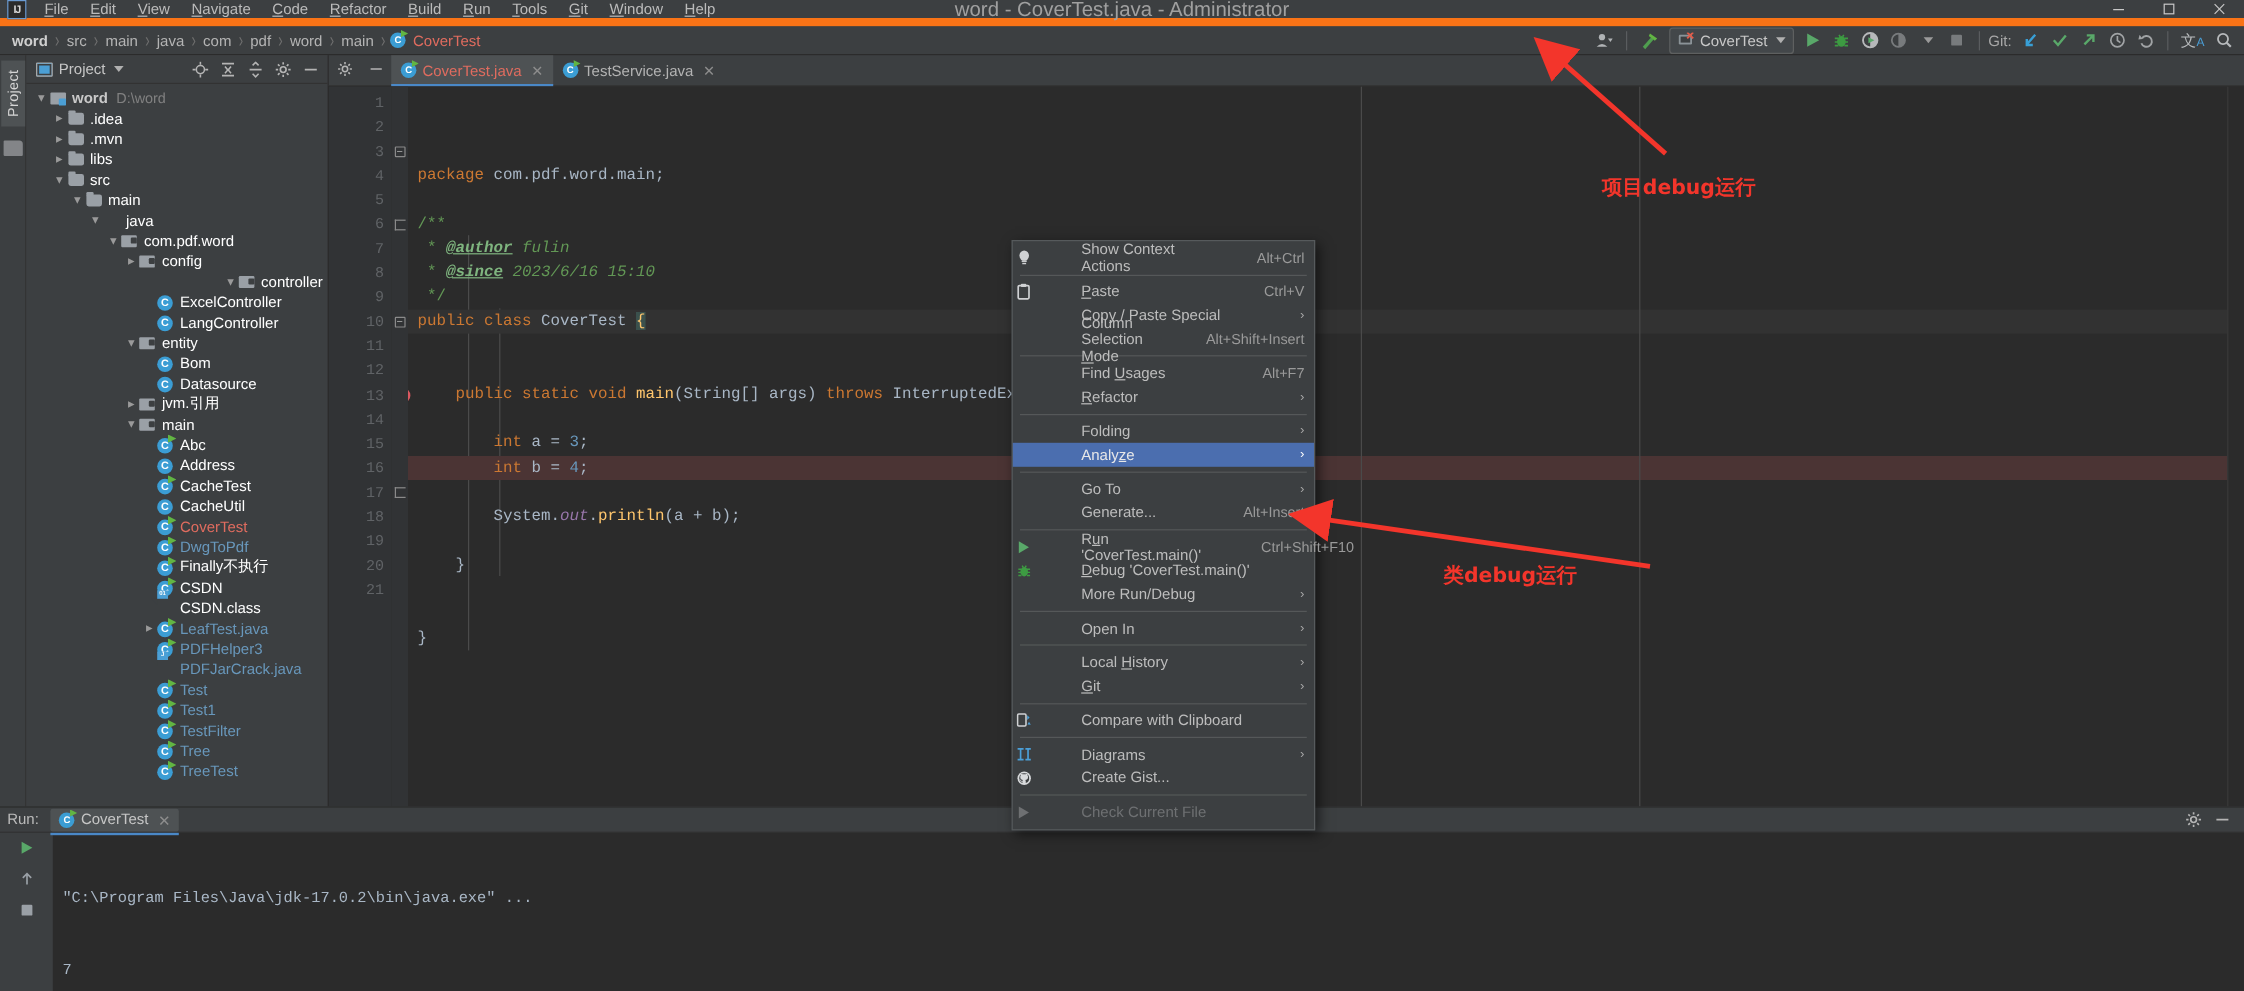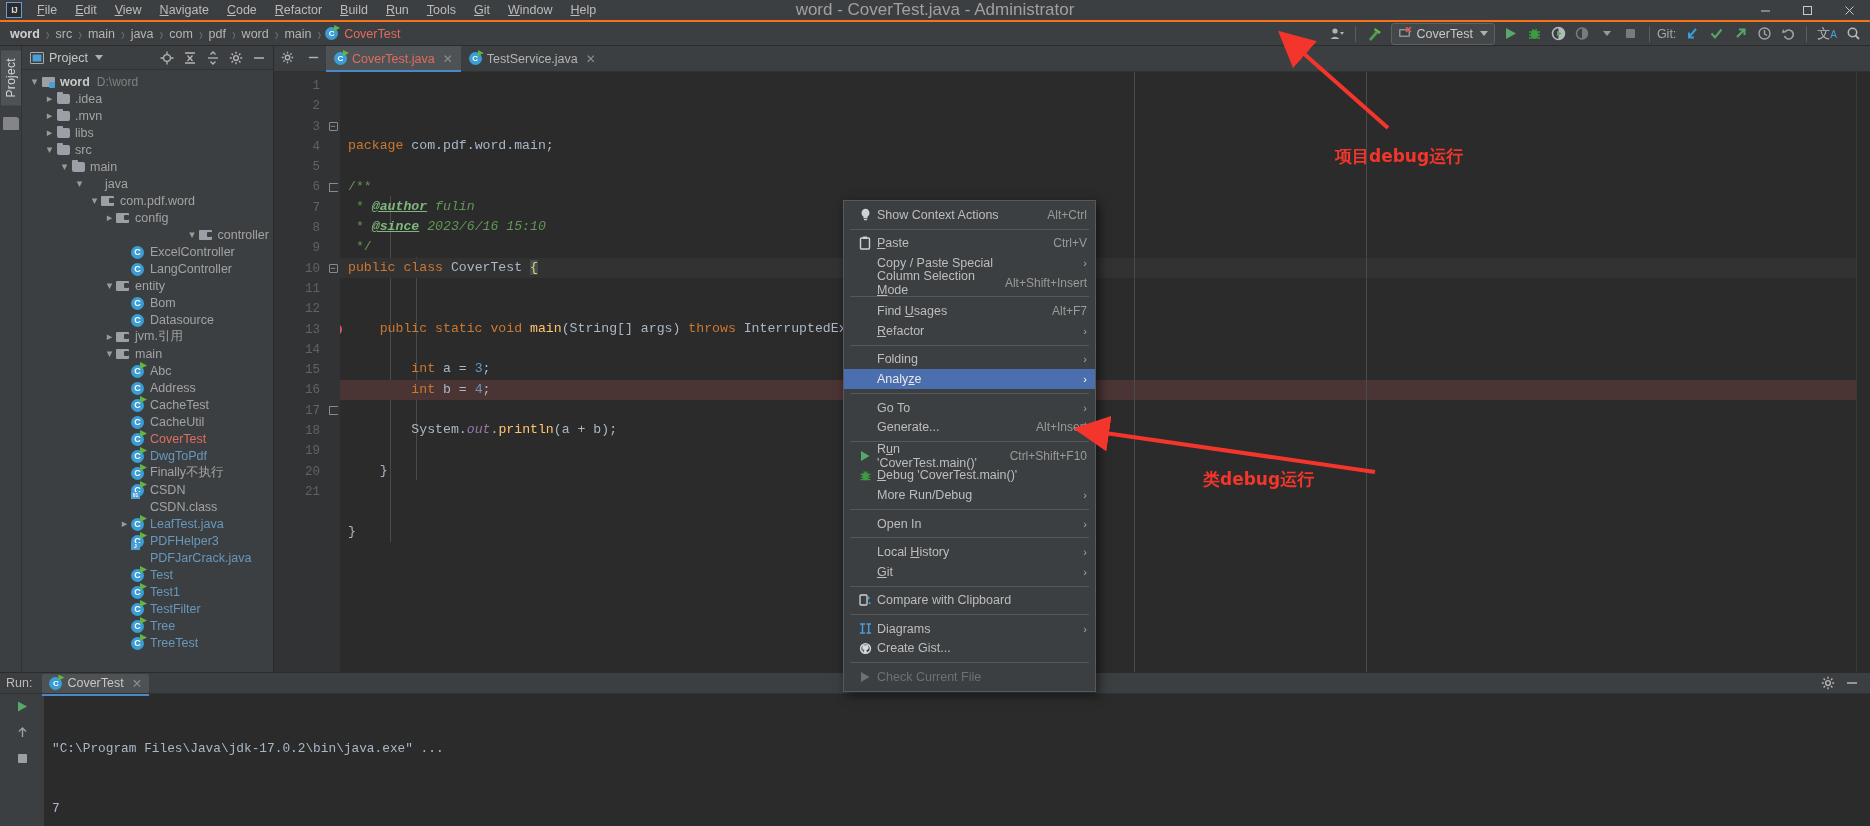--- a/index.html
+++ b/index.html
@@ -9,21 +9,21 @@
     font-family: "Liberation Sans", sans-serif;
     font-size: 12px;
     color: #bbbbbb;
     overflow: hidden;
   }
   #app { position: relative; width: 1870px; height: 826px; }
 
   
   .titlebar {
     height: 22px; background: #3c3f41; display: flex; align-items: center;
-    position: relative; border-bottom: 2px solid #f97316;
+    position: relative; border-bottom: 7px solid #f97316;
   }
   .ij-logo {
     width: 16px; height: 16px; margin: 0 6px 0 6px;
     background: #2b2b2b; border: 1px solid #6b9bd2;
     color: #d6d6d6; font-size: 9px; font-weight: bold;
     display: flex; align-items: center; justify-content: center;
     letter-spacing: -1px;
   }
   .menubar { display: flex; align-items: center; gap: 0; }
   .menu-item {
@@ -128,21 +128,21 @@
   .trow {
     display: flex; align-items: center; height: 17px;
     font-size: 12.5px; white-space: nowrap; padding-right: 4px;
   }
   .arrow {
     width: 13px; min-width: 13px; display: flex; align-items: center;
     justify-content: center; color: #9a9a9a; font-size: 9px;
   }
   .arrow.open::before { content: "\25BE"; font-size: 11px; }
   .arrow.closed::before { content: "\25B8"; font-size: 11px; }
-  .tlabel { margin-left: 4px; color: #a3a3a3; }
+  .tlabel { margin-left: 4px; color: #ffffff; }
   .tlabel.hl-red { color: #e06c5f; }
   .tlabel.hl-blue { color: #6897bb; }
   .tlabel.bold { font-weight: bold; color: #c9c9c9; }
   .tsub { margin-left: 7px; color: #808080; font-size: 12px; }
 
   
   .ic { width: 15px; min-width: 15px; height: 15px; position: relative; display: inline-block; }
   .ic-folder::before {
     content: ""; position: absolute; left: 1px; top: 3px; width: 13px; height: 10px;
     background: #9aa0a6; border-radius: 1px 2px 2px 2px;
@@ -285,21 +285,21 @@
 
   
   .ctxmenu {
     position: absolute; left: 843px; top: 200px; width: 253px;
     background: #3c3f41; border: 1px solid #565a5c;
     box-shadow: 3px 3px 10px rgba(0,0,0,.55); padding: 4px 0;
     z-index: 50;
   }
   .mi {
     height: 19.6px; display: flex; align-items: center;
-    padding: 0 8px 0 12px; font-size: 12.5px; color: #bdbdbd;
+    padding: 0 8px 0 0; font-size: 12.5px; color: #bdbdbd; gap: 36px;
   }
   .mi.selected { background: #4b6eaf; color: #e8e8e8; }
   .mi.disabled { color: #6e7072; }
   .mi .ico {
     width: 18px; min-width: 18px; display: flex; align-items: center;
     justify-content: center; margin-right: 3px;
   }
   .mi .lbl { flex: 1; }
   .mi .lbl u { text-decoration: underline; }
   .mi .acc { color: #9a9a9a; font-size: 12px; margin-left: 14px; }

